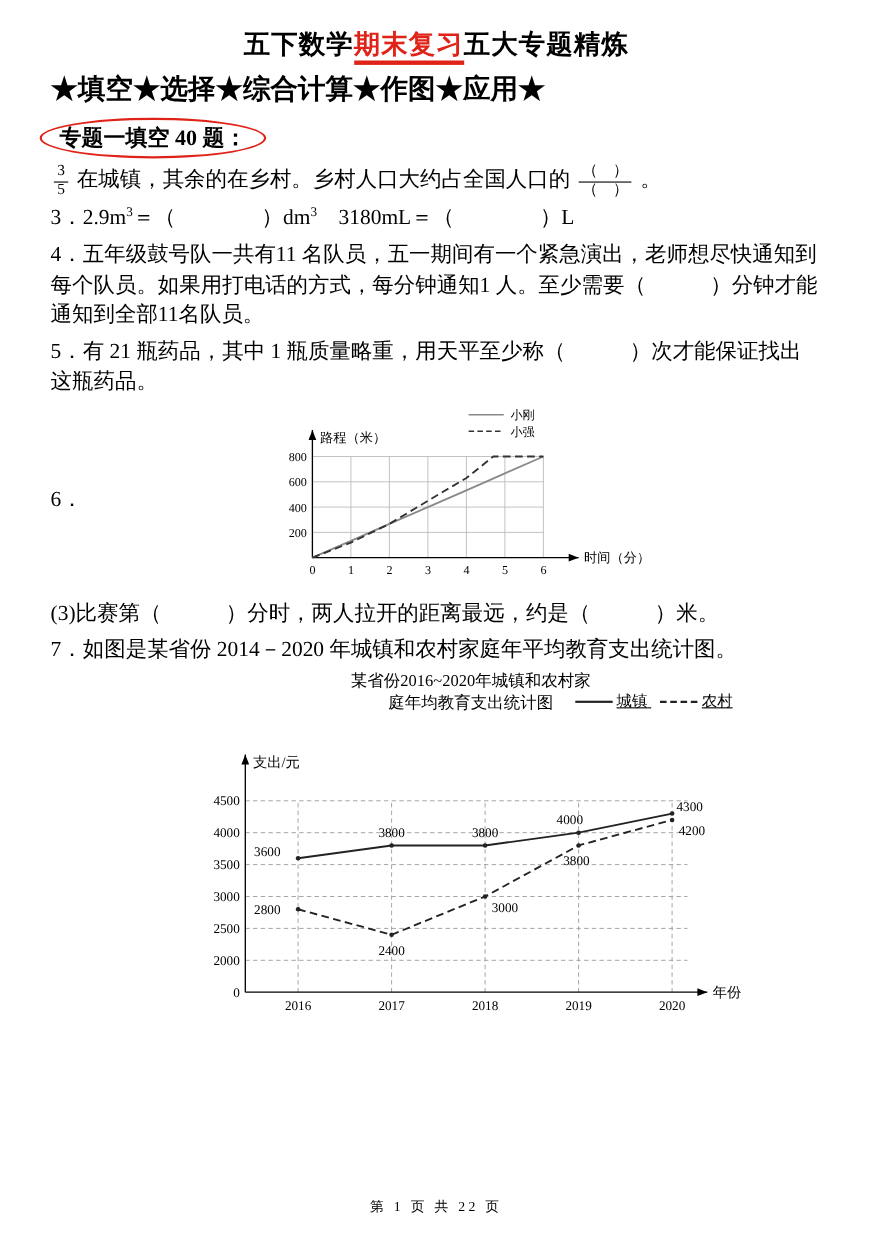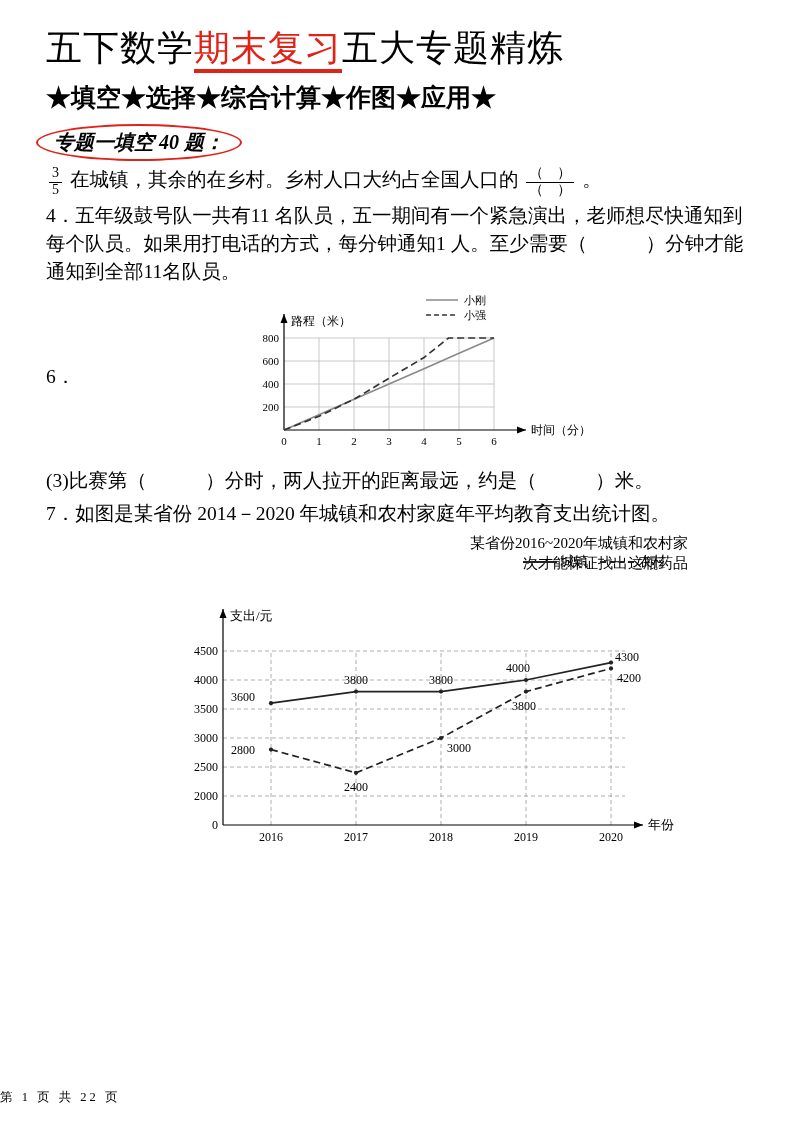--- a/index.html
+++ b/index.html
@@ -1,37 +1,37 @@
 <!DOCTYPE html>
 <html><head>
 <meta charset="utf-8">
 <style>
   html,body{margin:0;padding:0;background:#ffffff;}
   body{width:793px;height:1122px;font-family:"Liberation Serif","DejaVu Serif",serif;color:#000;}
   .page{box-sizing:border-box;width:793px;height:1122px;padding:24px 46px 0 46px;position:relative;overflow:hidden;background:#fff;}
-  .title{text-align:left;font-size:36px;font-weight:normal;letter-spacing:1px;}
+  .title{text-align:center;font-size:24px;font-weight:bold;letter-spacing:1px;}
   .title .hl{color:#e02318;border-bottom:4px solid #e02318;padding-bottom:1px;}
   .subtitle{text-align:left;font-size:25px;font-weight:bold;margin-top:8px;}
   .section{margin-top:10px;margin-left:-10px;}
-  .oval{display:inline-block;border:2px solid #e02318;border-radius:50%;padding:3px 16px;font-size:20px;font-weight:bold;font-style:italic;}
+  .oval{display:inline-block;border:2px solid #e02318;border-radius:50%;padding:3px 16px;font-size:20px;font-weight:bold;}
   .q{font-size:19.5px;line-height:1.42;margin:5px 0;}
   sup{font-size:12px;line-height:0;}
   .frac{display:inline-flex;flex-direction:column;align-items:center;vertical-align:middle;line-height:1.05;margin:0 3px;}
   .frac .num{border-bottom:1.5px solid #000;padding:0 3px 1px;}
   .frac span{font-size:14px;}
   .q6row{display:flex;align-items:center;margin-top:2px;}
   .q6num{font-size:19.5px;width:44px;flex:none;}
   .chart1wrap{margin-left:148px;}
   svg text{font-family:"Liberation Serif","DejaVu Serif",serif;}
   .chart2block{width:520px;margin:2px 0 0 122px;position:relative;}
-  .c2head{text-align:right;font-size:15px;line-height:1.35;position:relative;}
-  .c2legend{position:absolute;right:22px;top:20px;font-size:14px;white-space:nowrap;}
+  .c2head{text-align:center;font-size:15px;line-height:1.35;position:relative;}
+  .c2legend{position:absolute;right:22px;top:20px;font-size:14px;white-space:nowrap;text-decoration:underline;}
   .ls{display:inline-block;width:34px;height:0;border-top:2px solid #222;vertical-align:middle;margin:0 4px 2px 8px;}
   .ls.dash{border-top-style:dashed;}
-  .footer{position:absolute;left:0;right:0;bottom:16px;text-align:left;font-size:12.5px;letter-spacing:3px;}
+  .footer{position:absolute;left:0;right:0;bottom:16px;text-align:center;font-size:12.5px;letter-spacing:3px;}
 </style>
 </head>
 <body>
 
 <div class="page">
 
   <div class="title">
     <span>五下数学</span><span class="hl">期末复习</span><span>五大专题精炼</span>
   </div>
 
@@ -48,23 +48,27 @@
         <span class="den">5</span>
       </span>
     <span>在城镇，其余的在乡村。乡村人口大约占全国人口的</span>
     <span class="frac">
         <span class="num">（　）</span>
         <span class="den">（　）</span>
       </span>
     <span>。</span>
   </p>
 
+  <p class="q">
+    <span>3．2.9m</span><sup>3</sup><span>＝（　　　　）dm</span><sup>3</sup><span>　3180mL＝（　　　　）L</span>
+  </p>
 
   <p class="q">4．五年级鼓号队一共有11 名队员，五一期间有一个紧急演出，老师想尽快通知到每个队员。如果用打电话的方式，每分钟通知1 人。至少需要（　　　）分钟才能通知到全部11名队员。</p>
 
+  <p class="q">5．有 21 瓶药品，其中 1 瓶质量略重，用天平至少称（　　　）次才能保证找出这瓶药品。</p>
 
   <div class="q6row">
     <span class="q6num">6．</span>
     <div class="chart1wrap">
       <svg id="chart1" width="358" height="168" viewBox="0 0 358 168">
           <line x1="46" y1="117" x2="256" y2="117" stroke="#bbbbbb" stroke-width="0.8"></line>
           <line x1="46" y1="94" x2="256" y2="94" stroke="#bbbbbb" stroke-width="0.8"></line>
           <line x1="46" y1="71" x2="256" y2="71" stroke="#bbbbbb" stroke-width="0.8"></line>
           <line x1="46" y1="48" x2="256" y2="48" stroke="#bbbbbb" stroke-width="0.8"></line>
           <line x1="81" y1="140" x2="81" y2="48" stroke="#bbbbbb" stroke-width="0.8"></line>
@@ -100,21 +104,21 @@
     </div>
   </div>
 
   <p class="q">(3)比赛第（　　　）分时，两人拉开的距离最远，约是（　　　）米。</p>
 
   <p class="q">7．如图是某省份 2014－2020 年城镇和农村家庭年平均教育支出统计图。</p>
 
   <div class="chart2block">
     <div class="c2head">
       <div>某省份2016~2020年城镇和农村家</div>
-      <div>次才能保证找出这瓶药品</div>
+      <div>庭年均教育支出统计图</div>
       <span class="c2legend">
         <span class="ls"></span><span>城镇</span>
         <span class="ls dash"></span><span>农村</span>
       </span>
     </div>
     <svg id="chart2" width="520" height="292" viewBox="0 0 520 292">
         <line x1="55" y1="223" x2="457" y2="223" stroke="#999999" stroke-width="0.8" stroke-dasharray="4,3"></line>
         <line x1="55" y1="194" x2="457" y2="194" stroke="#999999" stroke-width="0.8" stroke-dasharray="4,3"></line>
         <line x1="55" y1="165" x2="457" y2="165" stroke="#999999" stroke-width="0.8" stroke-dasharray="4,3"></line>
         <line x1="55" y1="136" x2="457" y2="136" stroke="#999999" stroke-width="0.8" stroke-dasharray="4,3"></line>

